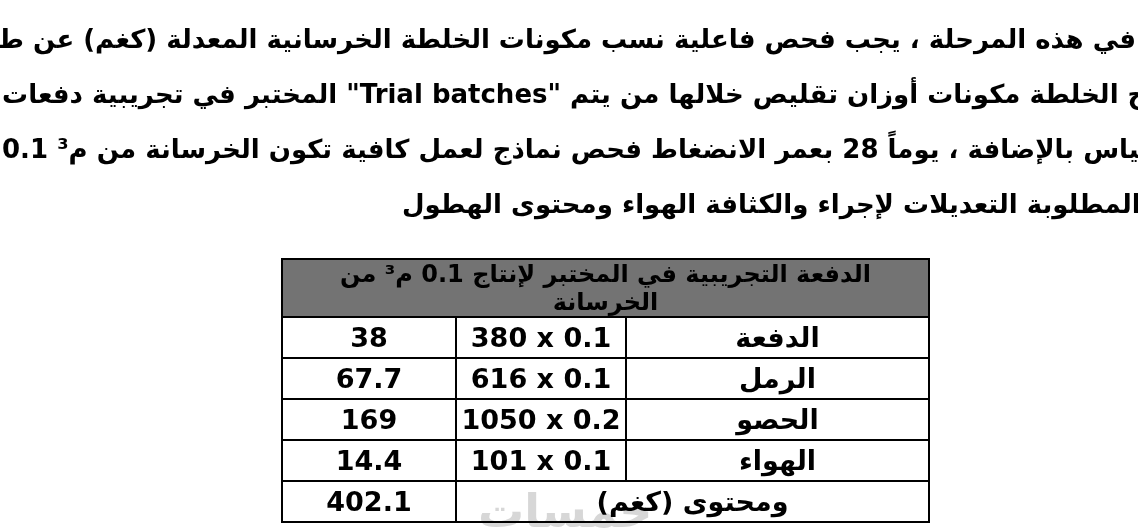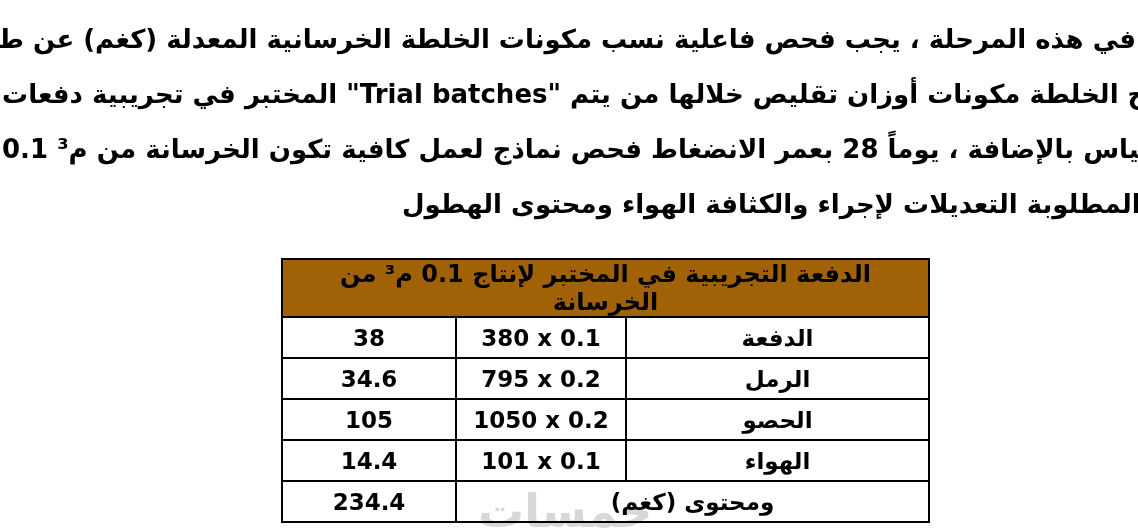--- a/index.html
+++ b/index.html
@@ -53,21 +53,21 @@
     font-weight:bold;
     padding:0 4px;
     background:transparent;
   }
   td.hdr{
     height:46px;
     font-size:24px;
   }
   td.cell{
     height:39px;
-    font-size:23px;
+    font-size:27px;
     margin-left:44px;
   }
   td.calc-cell{direction:ltr;}
   .watermark{
     position:absolute;
     left:478px;
     top:484px;
     font-size:46px;
     font-weight:bold;
     z-index:0;
@@ -89,41 +89,41 @@
 
 <div class="tbl-wrap">
   <table>
     <colgroup>
       <col style="width:303px">
       <col style="width:170px">
       <col style="width:174px">
     </colgroup>
     <tbody>
         <tr>
-      <td colspan="3" class="hdr" style="background:#a16207">الدفعة التجريبية في المختبر لإنتاج 0.1 م³ من الخرسانة</td>
+      <td colspan="3" class="hdr" style="background:#737373">الدفعة التجريبية في المختبر لإنتاج 0.1 م³ من الخرسانة</td>
     </tr>
     <tr>
       <td class="cell">الدفعة</td>
       <td class="cell calc-cell">380 x 0.1</td>
       <td class="cell">38</td>
     </tr>
     <tr>
       <td class="cell">الرمل</td>
-      <td class="cell calc-cell">795 x 0.2</td>
-      <td class="cell">34.6</td>
+      <td class="cell calc-cell">616 x 0.1</td>
+      <td class="cell">67.7</td>
     </tr>
     <tr>
       <td class="cell">الحصو</td>
       <td class="cell calc-cell">1050 x 0.2</td>
-      <td class="cell">105</td>
+      <td class="cell">169</td>
     </tr>
     <tr>
       <td class="cell">الهواء</td>
       <td class="cell calc-cell">101 x 0.1</td>
       <td class="cell">14.4</td>
     </tr>
     <tr>
       <td colspan="2" class="cell">ومحتوى (كغم)</td>
-      <td class="cell">234.4</td>
+      <td class="cell">402.1</td>
     </tr>
   </tbody>
     </table>
 </div>
 
 </body></html>

